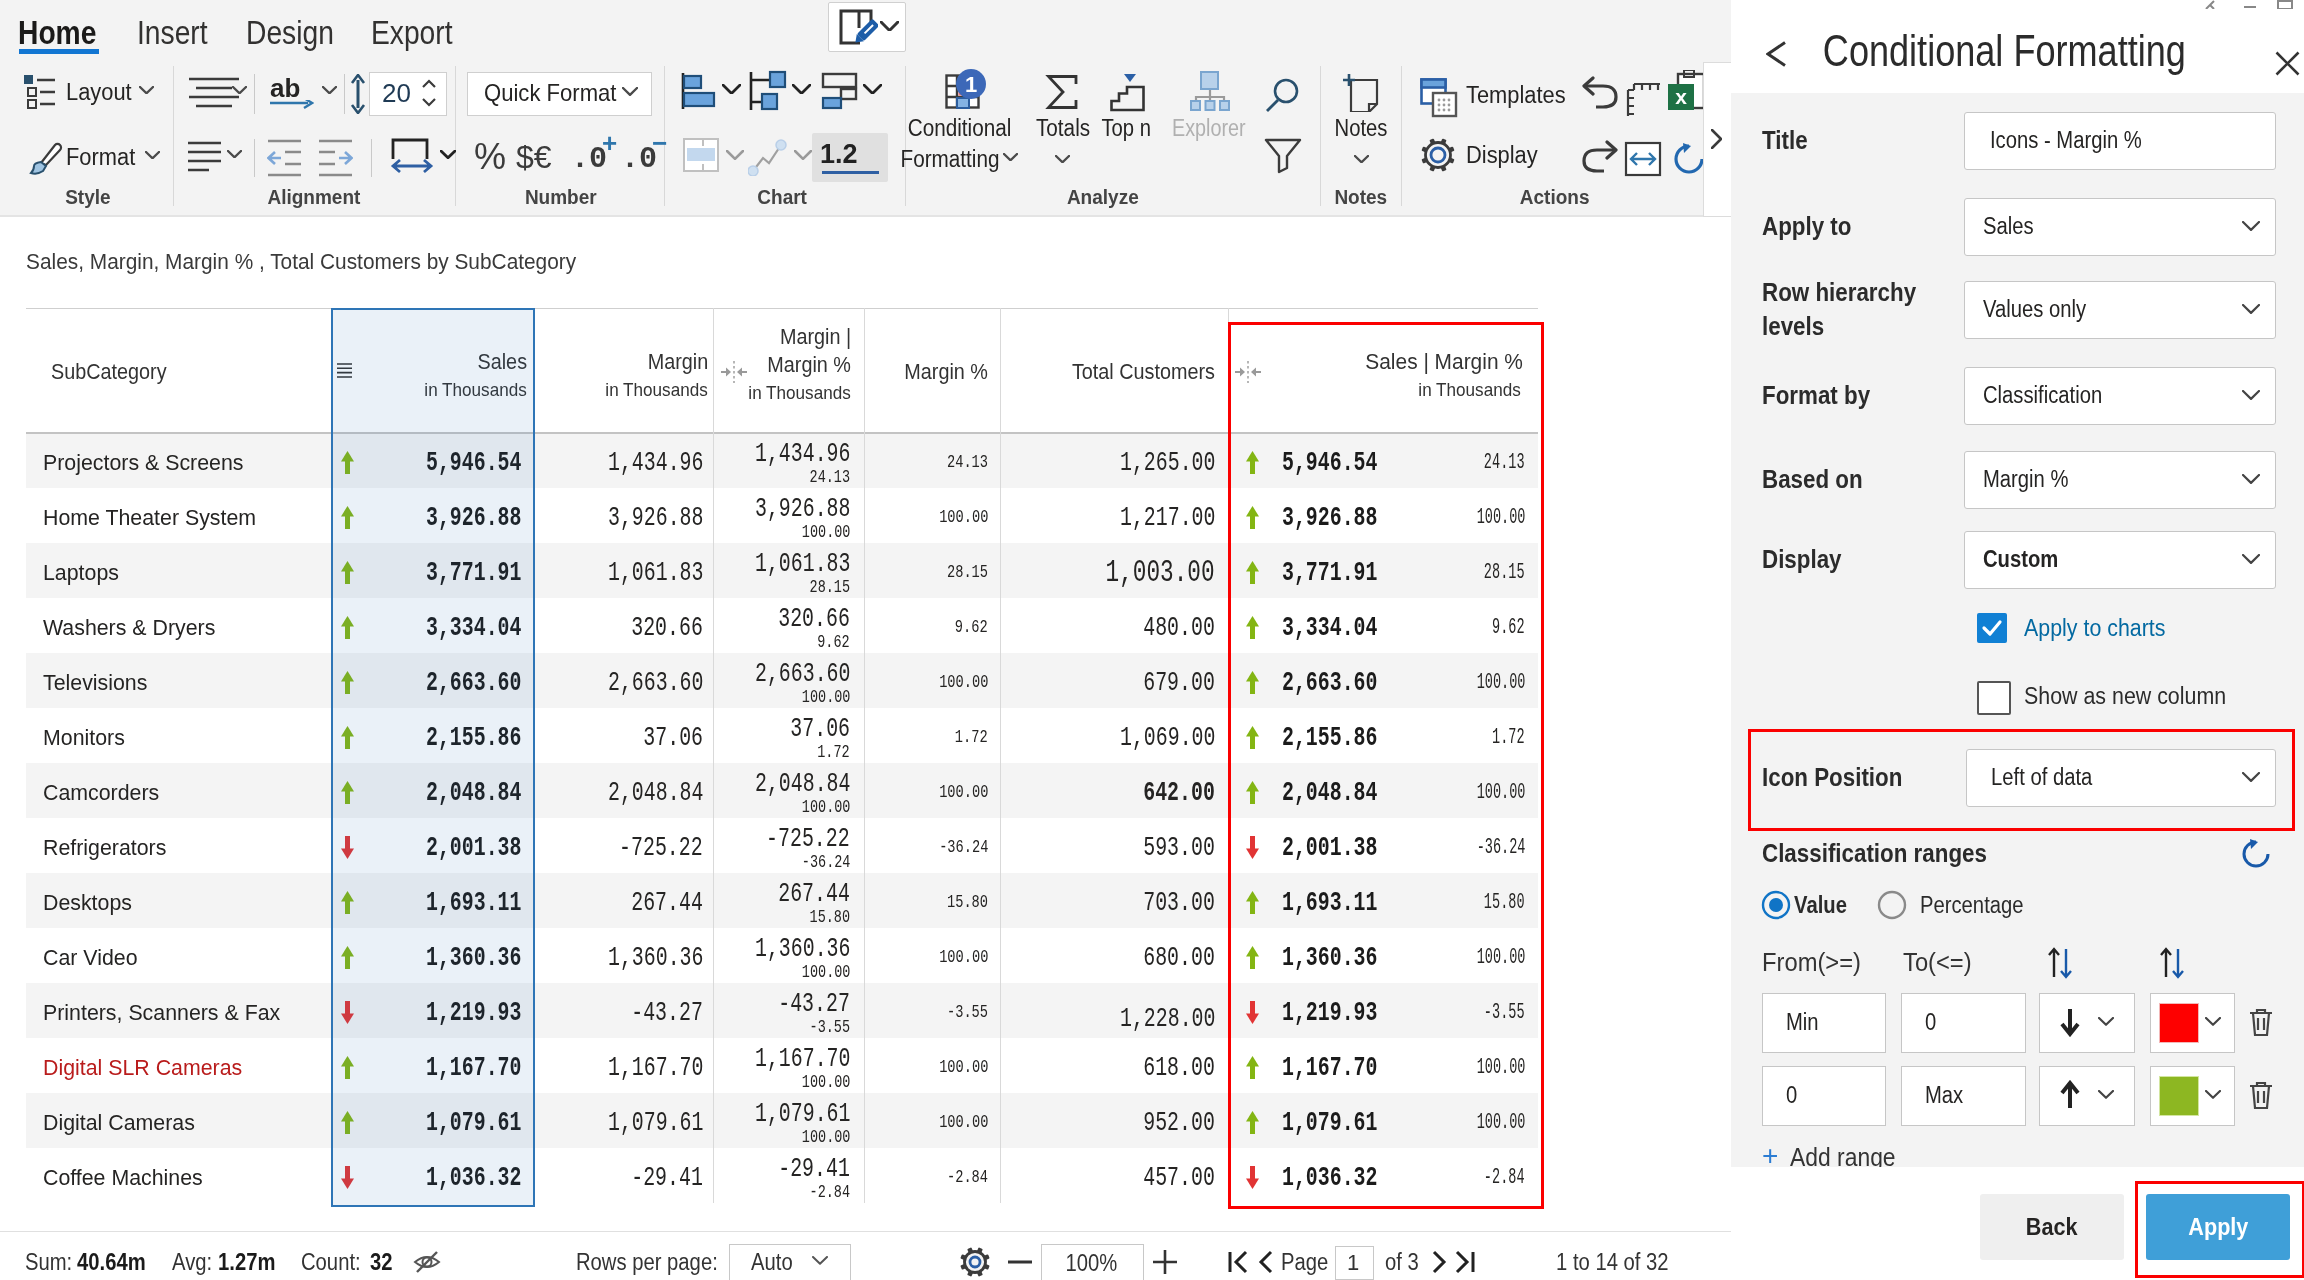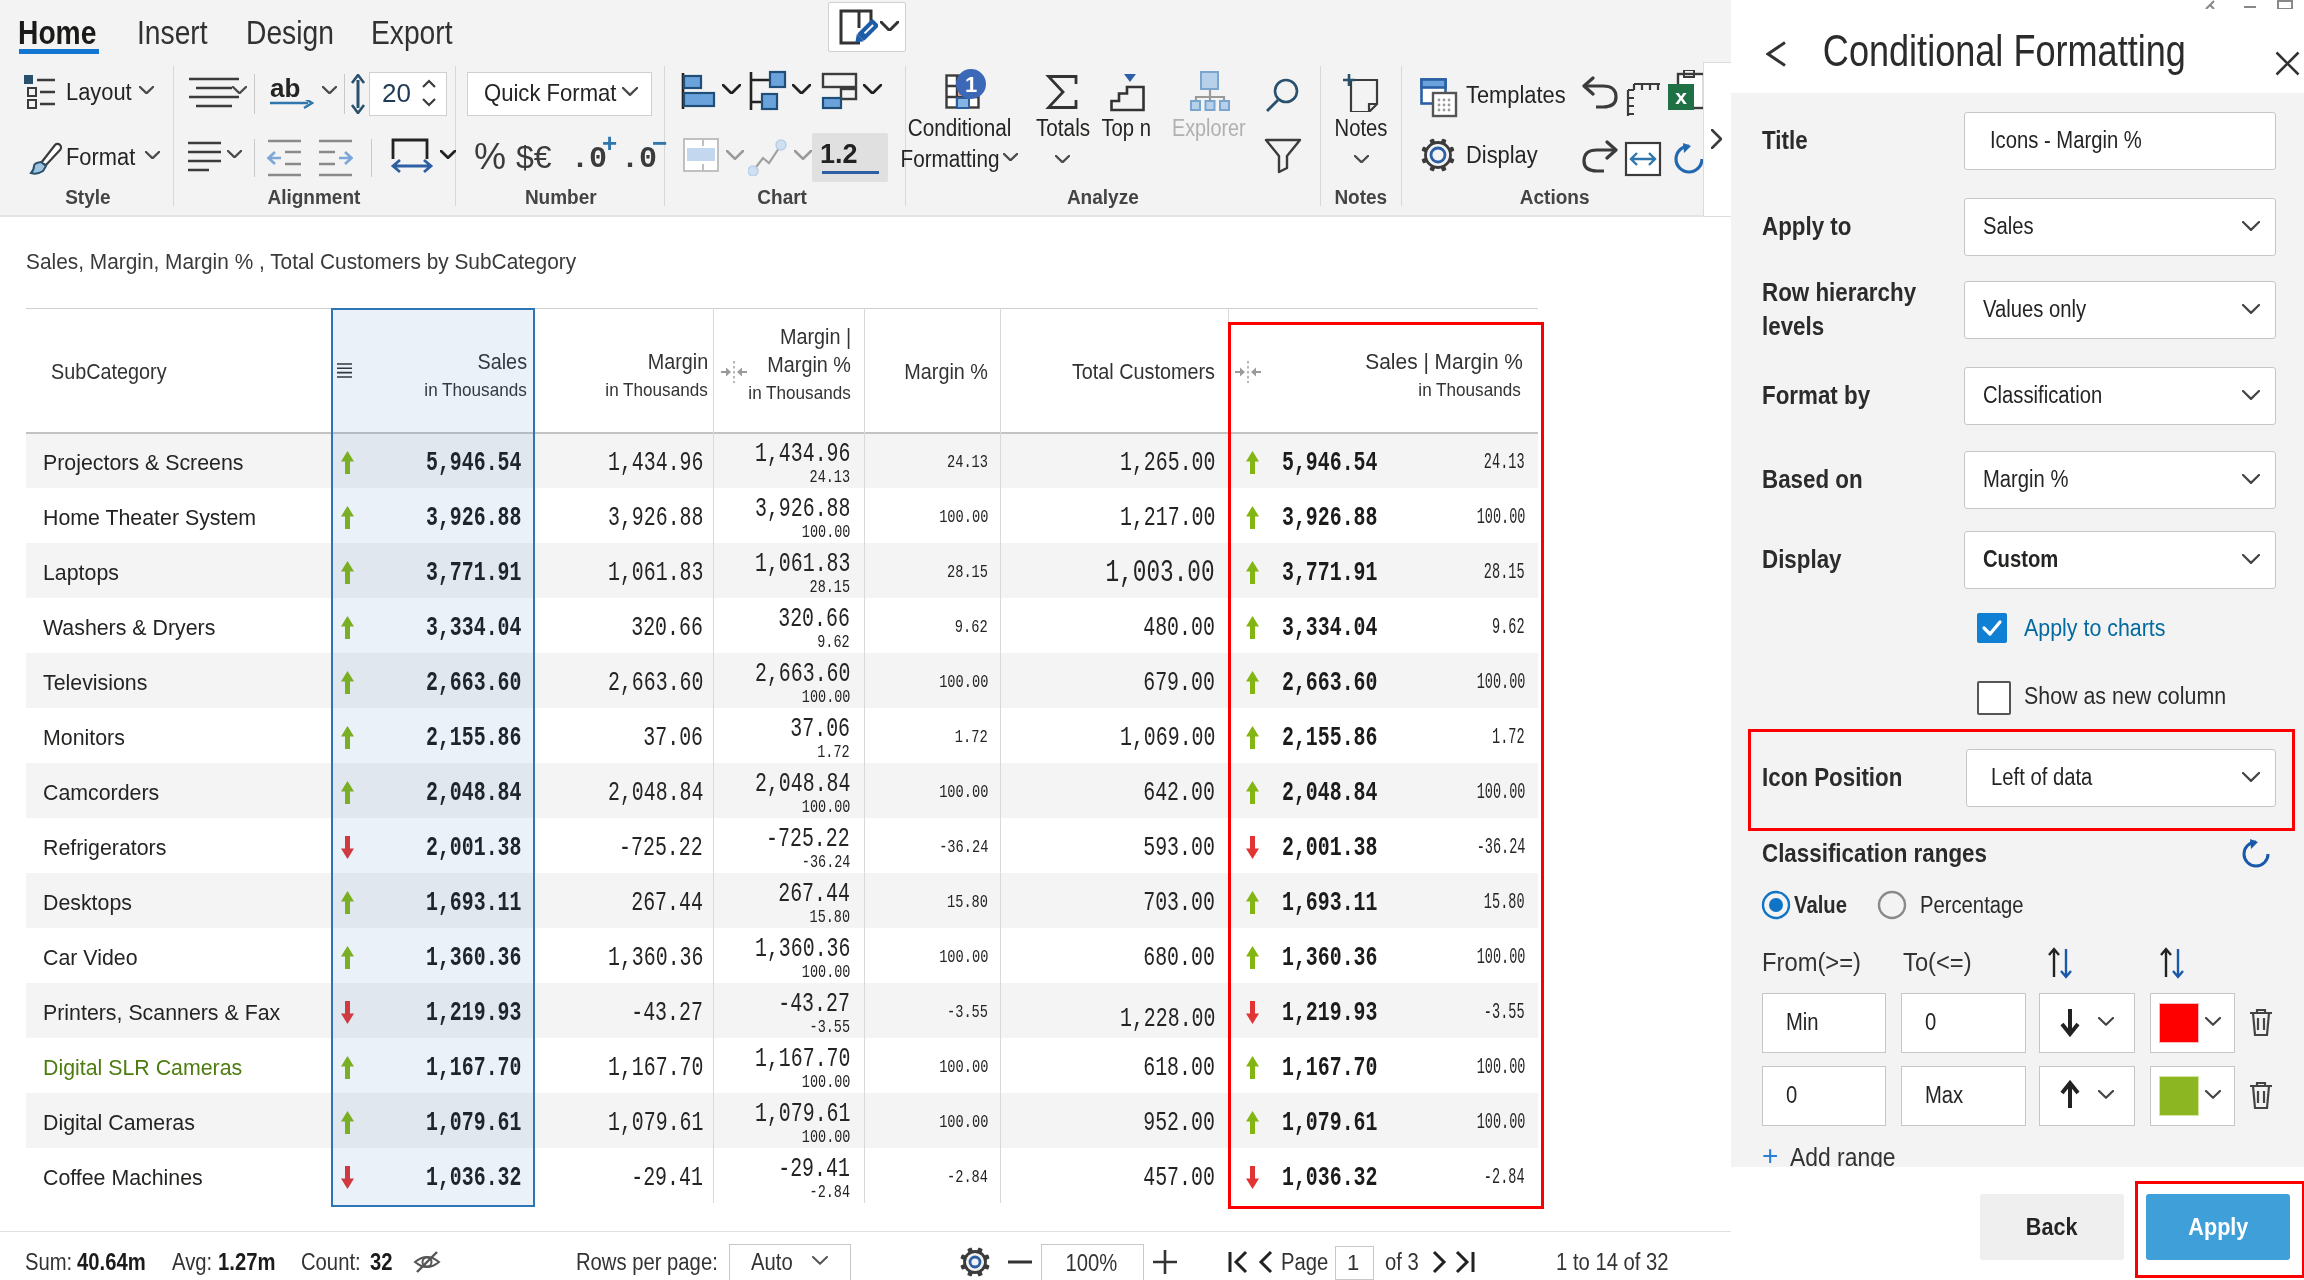--- a/index.html
+++ b/index.html
@@ -427,21 +427,21 @@
 <div style="position:absolute;top:776.0px;font-size:22px;color:#252423;font-weight:400;line-height:33.0px;white-space:nowrap;left:43px;"><span style="display:inline-block;transform:scaleX(0.97);transform-origin:0 50%">Camcorders</span></div>
 <svg class="abs" style="left:340px;top:780.0px" width="16" height="25" viewBox="0 0 16 25">
     <path d="M7.5 24 V9" stroke="#83b513" stroke-width="5"></path>
     <path d="M1 11.5 L7.5 1 L14 11.5 Z" fill="#83b513"></path>
   </svg>
 <div style="position:absolute;top:771.5px;font-size:28px;color:#1b1b1b;font-weight:700;line-height:42.0px;white-space:nowrap;font-family:'Liberation Mono',monospace;right:1783px;"><span style="display:inline-block;transform:scaleX(0.71);transform-origin:100% 50%">2,048.84</span></div>
 <div style="position:absolute;top:771.5px;font-size:28px;color:#252423;font-weight:400;line-height:42.0px;white-space:nowrap;font-family:'Liberation Mono',monospace;right:1601px;"><span style="display:inline-block;transform:scaleX(0.71);transform-origin:100% 50%">2,048.84</span></div>
 <div style="position:absolute;top:762.5px;font-size:28px;color:#252423;font-weight:400;line-height:42.0px;white-space:nowrap;font-family:'Liberation Mono',monospace;right:1454px;"><span style="display:inline-block;transform:scaleX(0.71);transform-origin:100% 50%">2,048.84</span></div>
 <div style="position:absolute;top:793.25px;font-size:19px;color:#252423;font-weight:400;line-height:28.5px;white-space:nowrap;font-family:'Liberation Mono',monospace;right:1454px;"><span style="display:inline-block;transform:scaleX(0.71);transform-origin:100% 50%">100.00</span></div>
 <div style="position:absolute;top:778.25px;font-size:19px;color:#252423;font-weight:400;line-height:28.5px;white-space:nowrap;font-family:'Liberation Mono',monospace;right:1316px;"><span style="display:inline-block;transform:scaleX(0.72);transform-origin:100% 50%">100.00</span></div>
-<div style="position:absolute;top:771.5px;font-size:28px;color:#252423;font-weight:400;line-height:42.0px;white-space:nowrap;font-family:'Liberation Mono',monospace;right:1089px;"><span style="display:inline-block;transform:scaleX(0.71);transform-origin:100% 50%">642.00</span></div>
+<div style="position:absolute;top:771.5px;font-size:28px;color:#252423;font-weight:700;line-height:42.0px;white-space:nowrap;font-family:'Liberation Mono',monospace;right:1089px;"><span style="display:inline-block;transform:scaleX(0.71);transform-origin:100% 50%">642.00</span></div>
 <svg class="abs" style="left:1245px;top:780.0px" width="16" height="25" viewBox="0 0 16 25">
     <path d="M7.5 24 V9" stroke="#83b513" stroke-width="5"></path>
     <path d="M1 11.5 L7.5 1 L14 11.5 Z" fill="#83b513"></path>
   </svg>
 <div style="position:absolute;top:771.5px;font-size:28px;color:#1b1b1b;font-weight:700;line-height:42.0px;white-space:nowrap;font-family:'Liberation Mono',monospace;right:927px;"><span style="display:inline-block;transform:scaleX(0.71);transform-origin:100% 50%">2,048.84</span></div>
 <div style="position:absolute;top:776.375px;font-size:21.5px;color:#252423;font-weight:400;line-height:32.25px;white-space:nowrap;font-family:'Liberation Mono',monospace;right:779px;"><span style="display:inline-block;transform:scaleX(0.63);transform-origin:100% 50%">100.00</span></div>
 <div style="position:absolute;top:831.0px;font-size:22px;color:#252423;font-weight:400;line-height:33.0px;white-space:nowrap;left:43px;"><span style="display:inline-block;transform:scaleX(0.97);transform-origin:0 50%">Refrigerators</span></div>
 <svg class="abs" style="left:340px;top:835.0px" width="16" height="25" viewBox="0 0 16 25">
     <path d="M7.5 1 V16" stroke="#e13434" stroke-width="5"></path>
     <path d="M1 13.5 L7.5 24 L14 13.5 Z" fill="#e13434"></path>
@@ -502,21 +502,21 @@
 <div style="position:absolute;top:982.5px;font-size:28px;color:#252423;font-weight:400;line-height:42.0px;white-space:nowrap;font-family:'Liberation Mono',monospace;right:1454px;"><span style="display:inline-block;transform:scaleX(0.71);transform-origin:100% 50%">-43.27</span></div>
 <div style="position:absolute;top:1013.25px;font-size:19px;color:#252423;font-weight:400;line-height:28.5px;white-space:nowrap;font-family:'Liberation Mono',monospace;right:1454px;"><span style="display:inline-block;transform:scaleX(0.71);transform-origin:100% 50%">-3.55</span></div>
 <div style="position:absolute;top:998.25px;font-size:19px;color:#252423;font-weight:400;line-height:28.5px;white-space:nowrap;font-family:'Liberation Mono',monospace;right:1316px;"><span style="display:inline-block;transform:scaleX(0.72);transform-origin:100% 50%">-3.55</span></div>
 <div style="position:absolute;top:991.5px;font-size:28px;color:#252423;font-weight:400;line-height:42.0px;white-space:nowrap;font-family:'Liberation Mono',monospace;right:1089px;margin-top:6px;"><span style="display:inline-block;transform:scaleX(0.71);transform-origin:100% 50%">1,228.00</span></div>
 <svg class="abs" style="left:1245px;top:1000.0px" width="16" height="25" viewBox="0 0 16 25">
     <path d="M7.5 1 V16" stroke="#e13434" stroke-width="5"></path>
     <path d="M1 13.5 L7.5 24 L14 13.5 Z" fill="#e13434"></path>
   </svg>
 <div style="position:absolute;top:991.5px;font-size:28px;color:#1b1b1b;font-weight:700;line-height:42.0px;white-space:nowrap;font-family:'Liberation Mono',monospace;right:927px;"><span style="display:inline-block;transform:scaleX(0.71);transform-origin:100% 50%">1,219.93</span></div>
 <div style="position:absolute;top:996.375px;font-size:21.5px;color:#252423;font-weight:400;line-height:32.25px;white-space:nowrap;font-family:'Liberation Mono',monospace;right:779px;"><span style="display:inline-block;transform:scaleX(0.63);transform-origin:100% 50%">-3.55</span></div>
-<div style="position:absolute;top:1051.0px;font-size:22px;color:#4d7c0f;font-weight:400;line-height:33.0px;white-space:nowrap;left:43px;"><span style="display:inline-block;transform:scaleX(0.97);transform-origin:0 50%">Digital SLR Cameras</span></div>
+<div style="position:absolute;top:1051.0px;font-size:22px;color:#b91c1c;font-weight:400;line-height:33.0px;white-space:nowrap;left:43px;"><span style="display:inline-block;transform:scaleX(0.97);transform-origin:0 50%">Digital SLR Cameras</span></div>
 <svg class="abs" style="left:340px;top:1055.0px" width="16" height="25" viewBox="0 0 16 25">
     <path d="M7.5 24 V9" stroke="#83b513" stroke-width="5"></path>
     <path d="M1 11.5 L7.5 1 L14 11.5 Z" fill="#83b513"></path>
   </svg>
 <div style="position:absolute;top:1046.5px;font-size:28px;color:#1b1b1b;font-weight:700;line-height:42.0px;white-space:nowrap;font-family:'Liberation Mono',monospace;right:1783px;"><span style="display:inline-block;transform:scaleX(0.71);transform-origin:100% 50%">1,167.70</span></div>
 <div style="position:absolute;top:1046.5px;font-size:28px;color:#252423;font-weight:400;line-height:42.0px;white-space:nowrap;font-family:'Liberation Mono',monospace;right:1601px;"><span style="display:inline-block;transform:scaleX(0.71);transform-origin:100% 50%">1,167.70</span></div>
 <div style="position:absolute;top:1037.5px;font-size:28px;color:#252423;font-weight:400;line-height:42.0px;white-space:nowrap;font-family:'Liberation Mono',monospace;right:1454px;"><span style="display:inline-block;transform:scaleX(0.71);transform-origin:100% 50%">1,167.70</span></div>
 <div style="position:absolute;top:1068.25px;font-size:19px;color:#252423;font-weight:400;line-height:28.5px;white-space:nowrap;font-family:'Liberation Mono',monospace;right:1454px;"><span style="display:inline-block;transform:scaleX(0.71);transform-origin:100% 50%">100.00</span></div>
 <div style="position:absolute;top:1053.25px;font-size:19px;color:#252423;font-weight:400;line-height:28.5px;white-space:nowrap;font-family:'Liberation Mono',monospace;right:1316px;"><span style="display:inline-block;transform:scaleX(0.72);transform-origin:100% 50%">100.00</span></div>
 <div style="position:absolute;top:1046.5px;font-size:28px;color:#252423;font-weight:400;line-height:42.0px;white-space:nowrap;font-family:'Liberation Mono',monospace;right:1089px;"><span style="display:inline-block;transform:scaleX(0.71);transform-origin:100% 50%">618.00</span></div>

